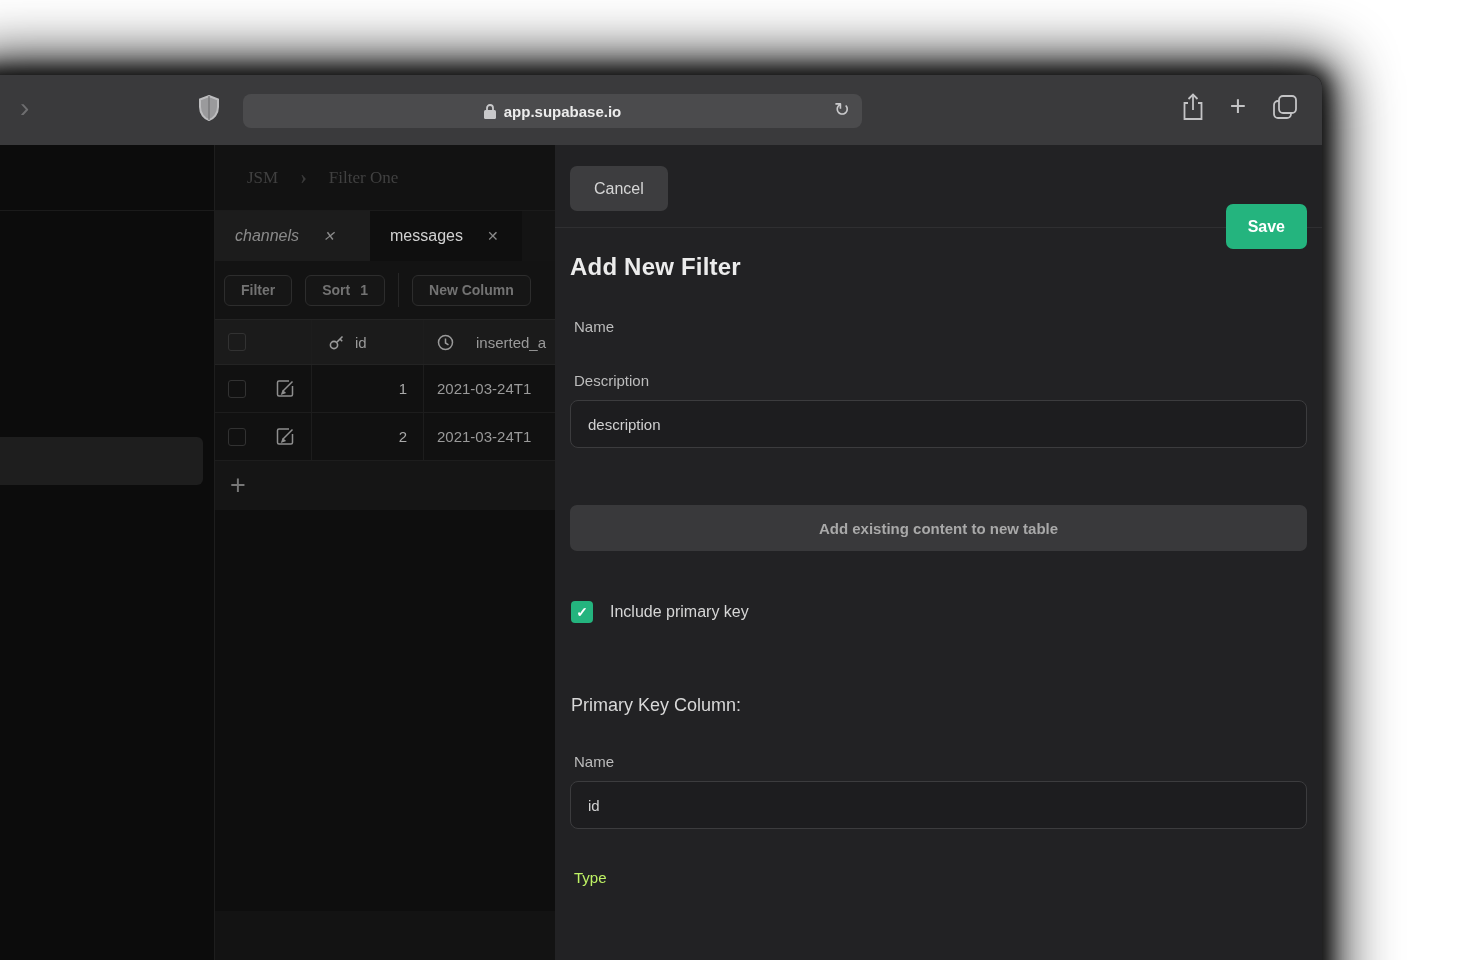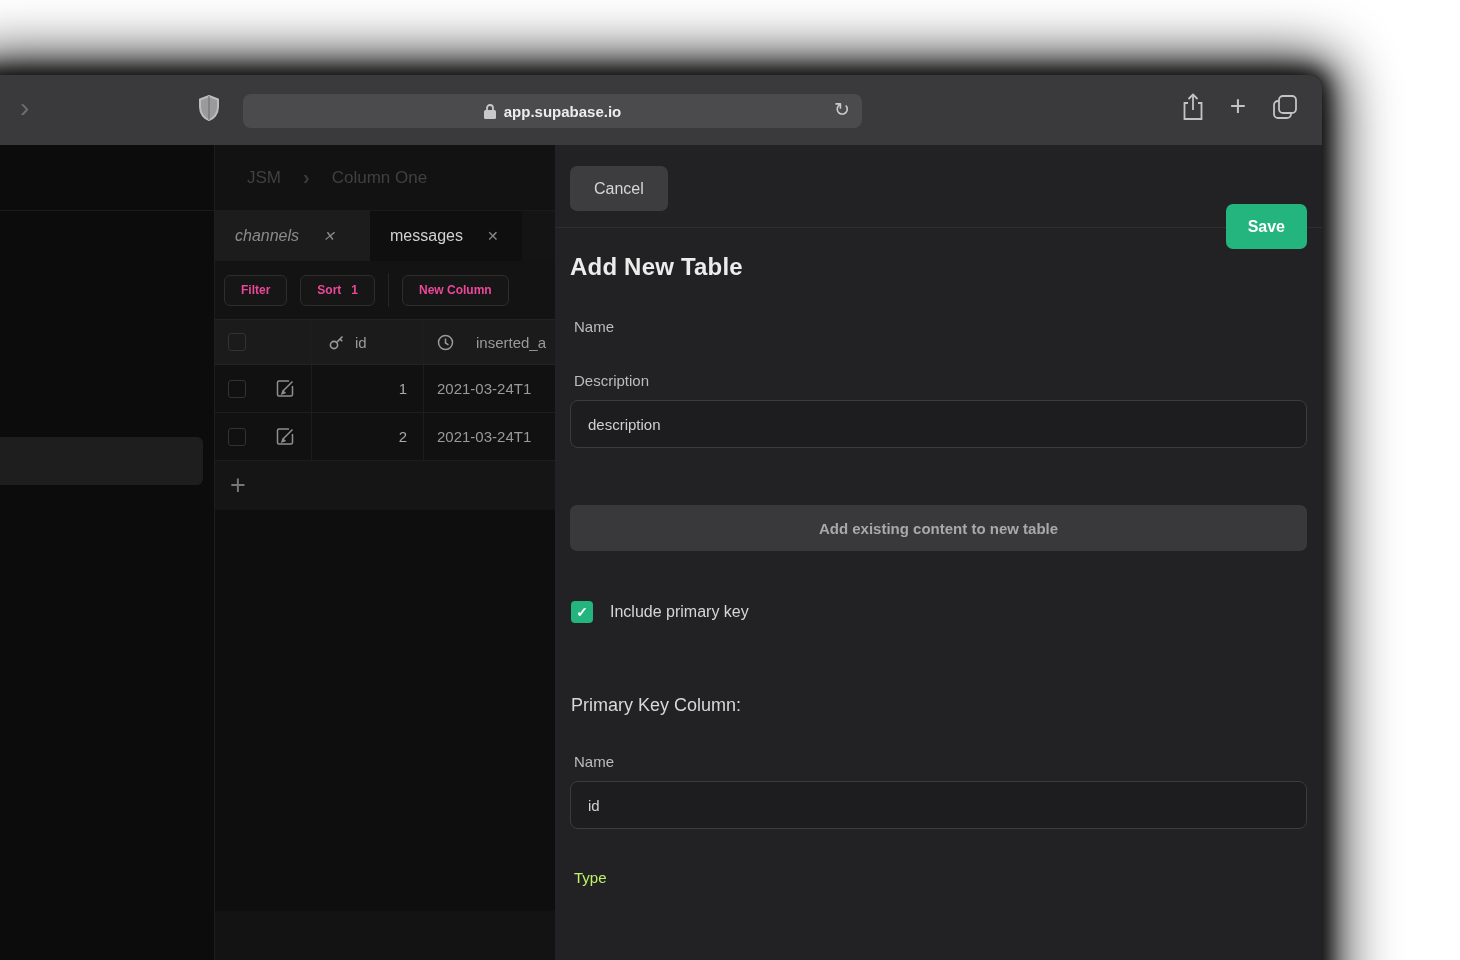--- a/index.html
+++ b/index.html
@@ -34,32 +34,32 @@
   .sidebar .sb-top { height:66px; border-bottom:1px solid #1b1b1b; }
   .sb-selected {
     position:absolute; left:0; top:292px; width:227px; height:48px;
     background:#1e1e1e; border-radius:0 6px 6px 0;
   }
   .main { position:relative; width:340px; flex:0 0 340px; background:#131313; }
   .panel { position:relative; flex:1; background:#222224; }
 
   
   .crumbs { height:66px; display:flex; align-items:center; padding-left:32px;
-    color:#404040; font-size:17px; border-bottom:1px solid #1b1b1b; background:#121212; }
+    color:#404040; font-size:17px; border-bottom:1px solid #1b1b1b; background:#121212;font-family:Liberation Serif, serif; }
   .crumbs .sep { margin:0 22px; font-size:20px; font-weight:bold; color:#3a3a3a; }
   .tabs { display:flex; height:50px; background:#141414; }
   .tab { display:flex; align-items:center; padding:0 20px; font-size:16px; gap:24px; }
   .tab.inactive { background:#1c1c1c; color:#8a8a8a; width:155px;font-style:italic; }
   .tab.active   { background:#0f0f0f; color:#d2d2d2; width:152px; }
   .tab .x { font-size:14px; color:#8a8a8a; }
   .actions { display:flex; align-items:center; height:58px; padding-left:9px; gap:13px; }
   .btn-ghost {
     height:31px; padding:0 16px; display:flex; align-items:center; gap:10px;
     border:1px solid #2d2d2d; border-radius:6px; background:#161616;
-    color:#ec4899; font-size:12px; font-weight:bold;
+    color:#737373; font-size:14px; font-weight:bold;
   }
   .vdivider { width:1px; height:34px; background:#262626; }
 
   .grid { width:100%; }
   .g-row { display:flex; height:48px; align-items:center; border-bottom:1px solid #1d1d1d; background:#111111; }
   .g-row.head { height:46px; background:#1b1b1b; border-top:1px solid #232323; border-bottom:1px solid #232323; color:#9a9a9a; font-size:15px; }
   .c-sel { width:97px; flex:0 0 97px; display:flex; align-items:center; padding-left:13px; gap:30px; border-right:1px solid #1d1d1d; align-self:stretch; }
   .c-id  { width:112px; flex:0 0 112px; display:flex; align-items:center; padding:0 16px; gap:10px; border-right:1px solid #1d1d1d; align-self:stretch; }
   .c-ins { flex:1; display:flex; align-items:center; padding:0 13px; gap:22px; overflow:hidden; white-space:nowrap; align-self:stretch; }
   .c-id.num { justify-content:flex-end; color:#a9a9a9; font-size:15px; }
@@ -151,21 +151,21 @@
 
       <aside class="sidebar">
         <div class="sb-top"></div>
         <div class="sb-selected"></div>
       </aside>
 
       <main class="main">
         <div class="crumbs">
           <span>JSM</span>
           <span class="sep">›</span>
-          <span>Column One</span>
+          <span>Filter One</span>
         </div>
 
         <div class="tabs">
           <div class="tab inactive">
             <span>channels</span>
             <span class="x">✕</span>
           </div>
           <div class="tab active">
             <span>messages</span>
             <span class="x">✕</span>
@@ -246,21 +246,21 @@
           <div class="grid-rest"></div>
         </div>
       </main>
 
       <section class="panel">
         <div class="p-head">
           <button class="btn-cancel">Cancel</button>
           <button class="btn-save">Save</button>
         </div>
         <div class="p-body">
-          <div class="p-title">Add New Table</div>
+          <div class="p-title">Add New Filter</div>
 
           <div class="f-label">Name</div>
 
           <div class="f-label">Description</div>
           <input class="f-input" type="text" value="description" style="">
 
           <button class="btn-wide">Add existing content to new table</button>
 
           <div class="chk-row">
             <span class="chk">✓</span>

